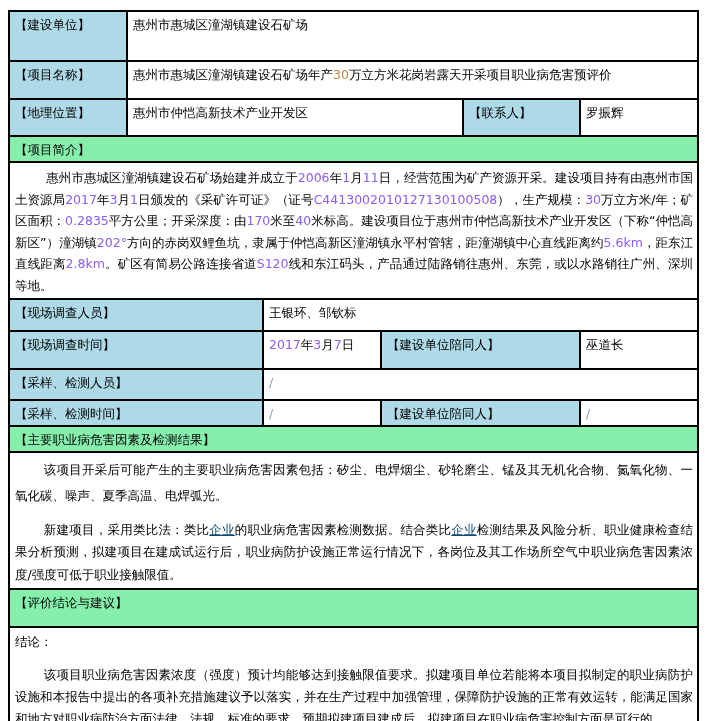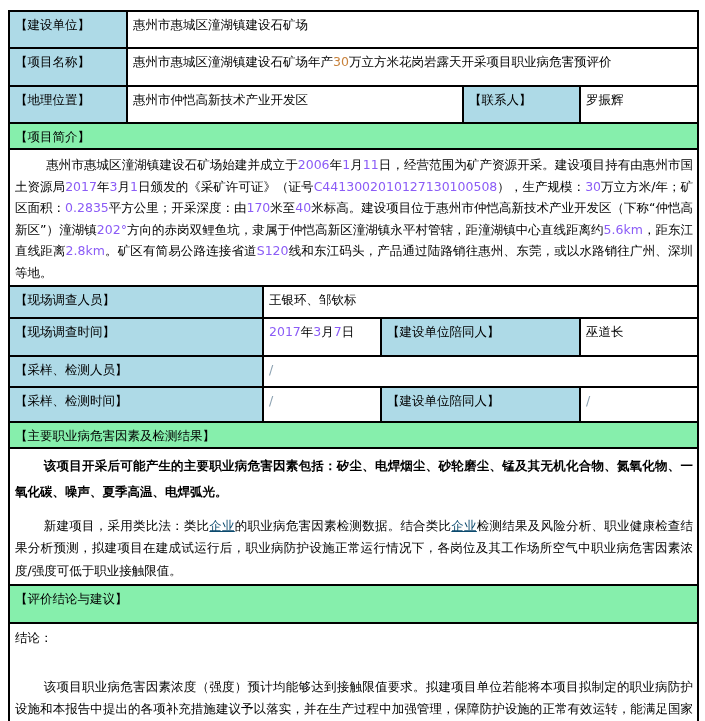--- a/index.html
+++ b/index.html
@@ -36,23 +36,23 @@
     padding-top: 3px;
   }
   td.body { padding: 2px 6px 2px 6px; }
   p { margin: 0; }
   .para {
     text-align: justify;
     line-height: 1.75;
   }
   .indent { text-indent: 2.3em; }
   .intro-para { line-height: 1.72; text-indent: 2.5em; }
-  .haz1 { line-height: 2.05; margin-bottom: 10px; font-weight: bold; }
+  .haz1 { line-height: 2.05; margin-bottom: 10px; }
   .haz2 { line-height: 1.8; }
-  .lead-line { line-height: 1.6; margin-bottom: 28px; }
+  .lead-line { line-height: 1.6; margin-bottom: 12px; }
   .seg-num { color: #8b5cf6; }
   .seg-hl { color: #C8823C; }
   .seg-link {
     color: #0c4a6e;
     text-decoration: underline;
     cursor: pointer;
   }
   .slash { color: #8aa0b0; }
 </style>
 </head>
@@ -63,21 +63,21 @@
     <colgroup>
       <col style="width:118px">
         <col style="width:136px">
         <col style="width:118px">
       <col style="width:82px">
         <col style="width:117px">
         <col style="width:118px">
     </colgroup>
 
     <tbody>
-        <tr style="height:37px">
+        <tr style="height:50px">
       <td class="lbl">【建设单位】</td>
       <td colspan="5">惠州市惠城区潼湖镇建设石矿场</td>
     </tr>
 
     <tr style="height:38px">
       <td class="lbl">【项目名称】</td>
       <td colspan="5"><span>惠州市惠城区潼湖镇建设石矿场年产</span><span class="seg-hl">30</span><span>万立方米花岗岩露天开采项目职业病危害预评价</span></td>
     </tr>
 
     <tr style="height:37px">
@@ -106,21 +106,21 @@
       <td><span class="seg-num">2017</span><span>年</span><span class="seg-num">3</span><span>月</span><span class="seg-num">7</span><span>日</span></td>
       <td class="lbl" colspan="2">【建设单位陪同人】</td>
       <td>巫道长</td>
     </tr>
 
     <tr style="height:31px">
       <td class="lbl" colspan="2">【采样、检测人员】</td>
       <td colspan="4" class="slash">/</td>
     </tr>
 
-    <tr style="height:35px">
+    <tr style="height:26px">
       <td class="lbl" colspan="2">【采样、检测时间】</td>
       <td class="slash">/</td>
       <td class="lbl" colspan="2">【建设单位陪同人】</td>
       <td class="slash">/</td>
     </tr>
 
     <tr style="height:20px">
       <td class="hdr" colspan="6">【主要职业病危害因素及检测结果】</td>
     </tr>
     <tr style="height:110px">

